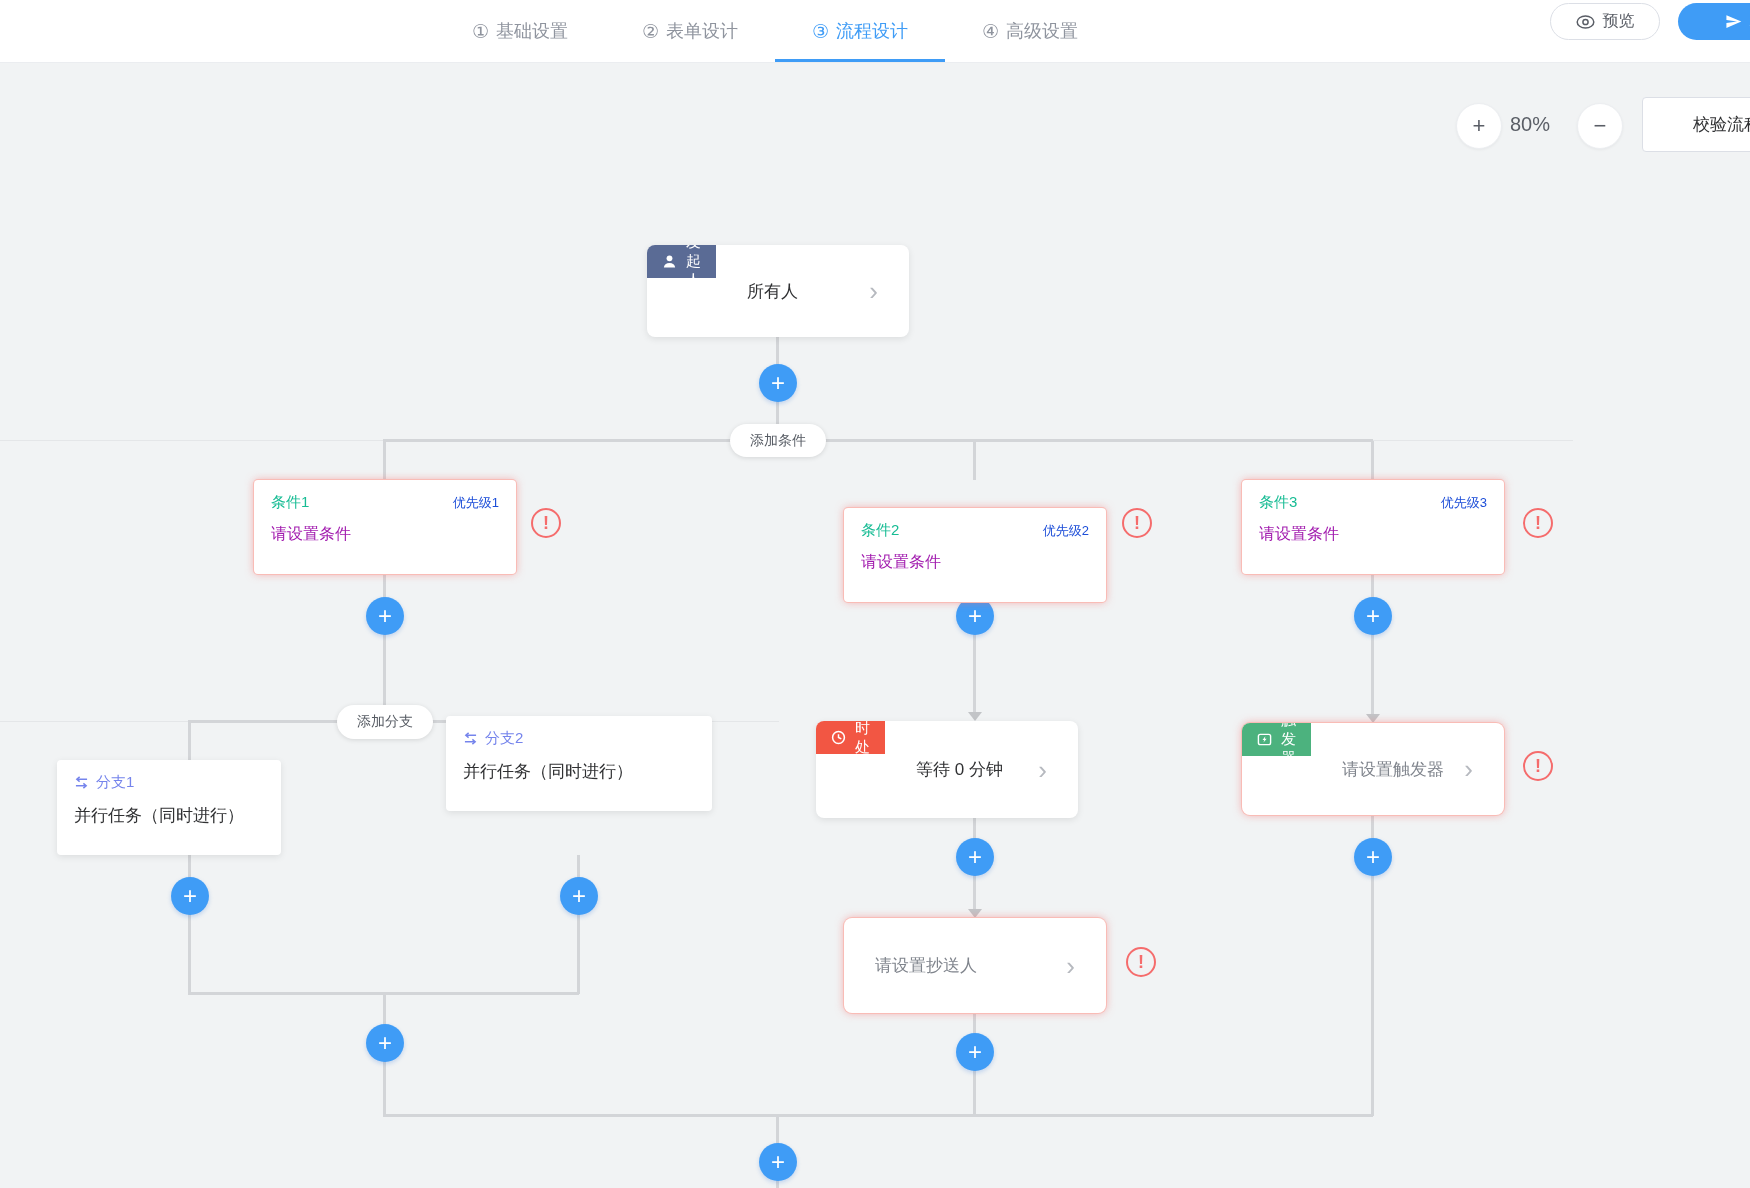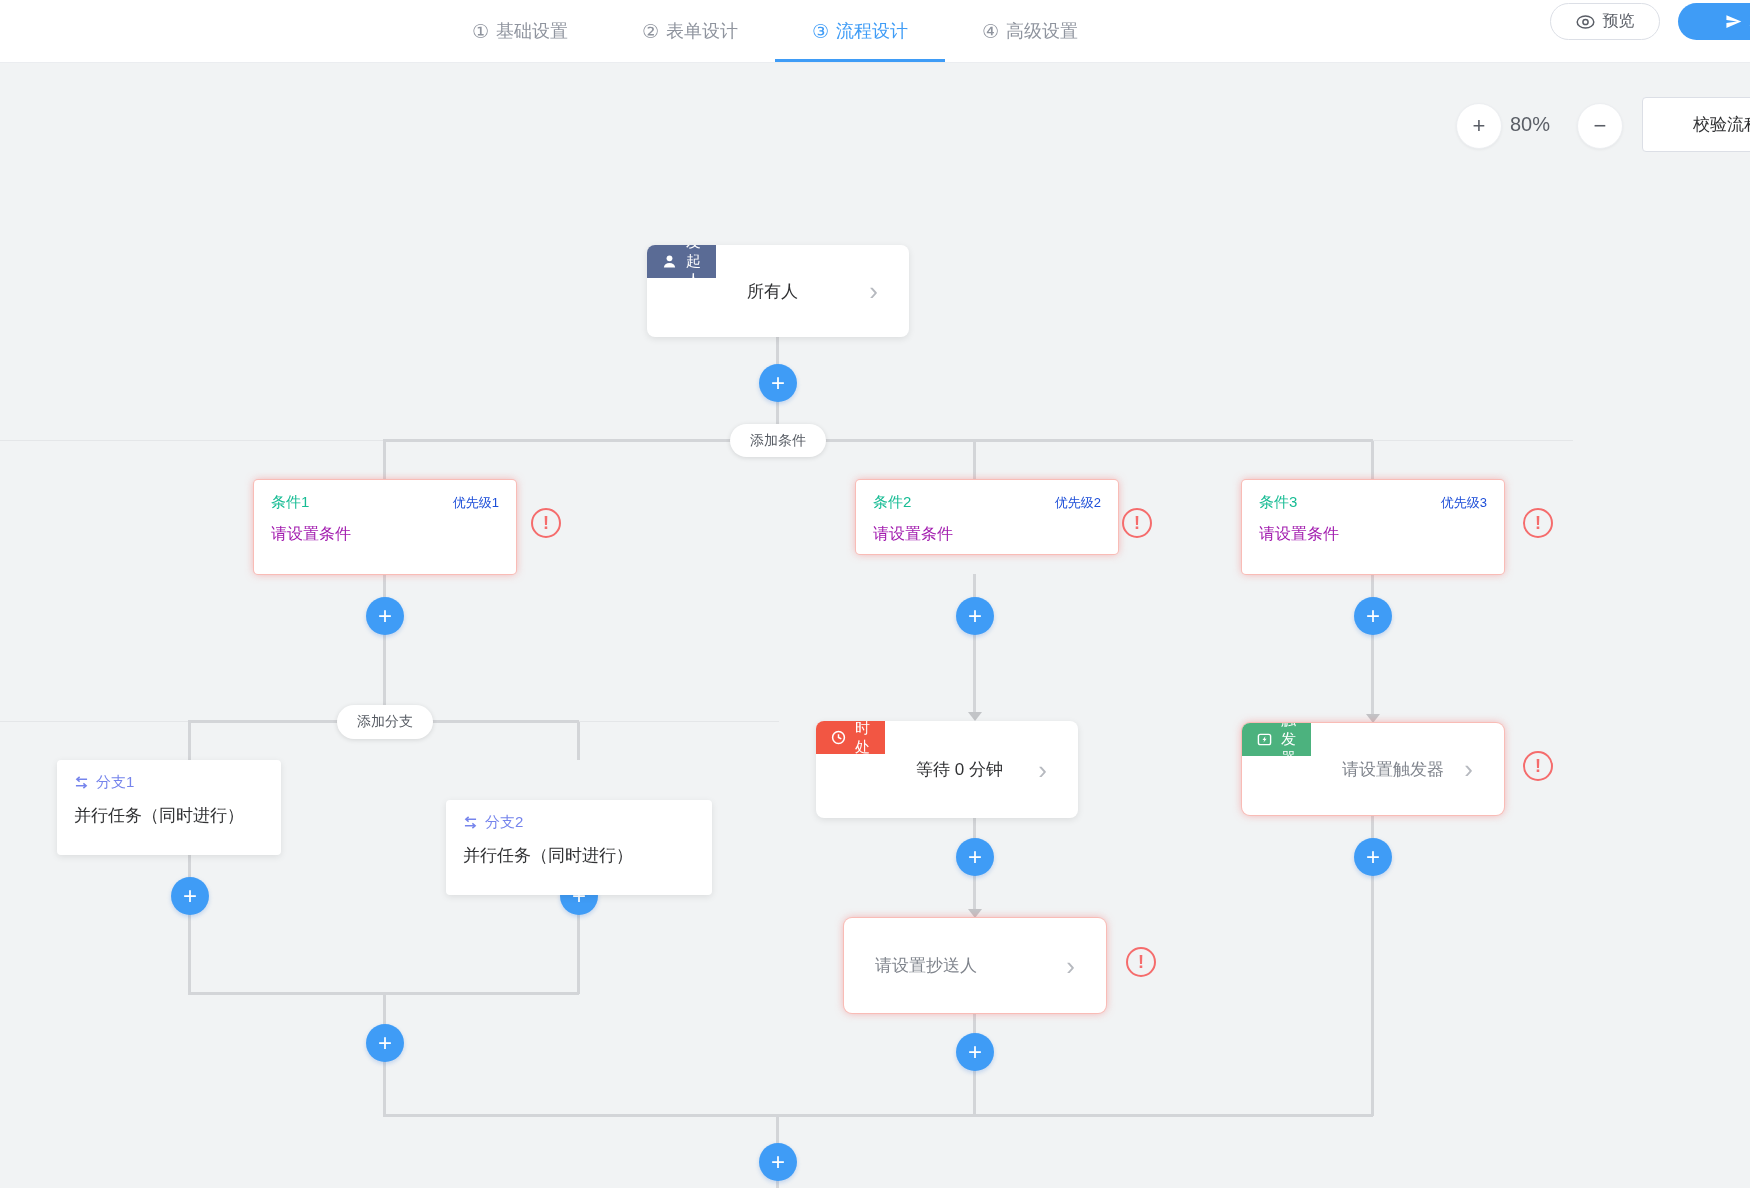--- a/index.html
+++ b/index.html
@@ -205,21 +205,21 @@
     <div class="card-title-row">
       <span class="cond-title">条件1</span>
       <span class="cond-priority">优先级1</span>
     </div>
     <div class="cond-value">请设置条件</div>
   </div>
   <div class="warn-icon" style="left:531px;top:508px;">
       <span>!</span>
     </div>
 
-  <div class="card error" style="left:844px;top:480px;width:262px;height:74px;margin-left:12px;">
+  <div class="card error" style="left:844px;top:508px;width:262px;height:94px;">
     <div class="card-title-row">
       <span class="cond-title">条件2</span>
       <span class="cond-priority">优先级2</span>
     </div>
     <div class="cond-value">请设置条件</div>
   </div>
   <div class="warn-icon" style="left:1122px;top:508px;">
       <span>!</span>
     </div>
 
@@ -242,21 +242,21 @@
             <path d="M6 1 L3 3.5 L6 6"></path>
             <path d="M2 10.5 H12.5"></path>
             <path d="M10 8 L13 10.5 L10 13"></path>
           </svg>
       </span>
       <span>分支1</span>
     </div>
     <div class="branch-value">并行任务（同时进行）</div>
   </div>
 
-  <div class="card" style="left:446px;top:800px;width:266px;height:95px;">
+  <div class="card" style="left:446px;top:716px;width:266px;height:95px;">
     <div class="branch-title">
       <span class="icon">
         <svg width="15" height="13" viewBox="0 0 16 14" fill="none" stroke="#7584ec" stroke-width="1.6">
             <path d="M14 3.5 H3.5"></path>
             <path d="M6 1 L3 3.5 L6 6"></path>
             <path d="M2 10.5 H12.5"></path>
             <path d="M10 8 L13 10.5 L10 13"></path>
           </svg>
       </span>
       <span>分支2</span>

